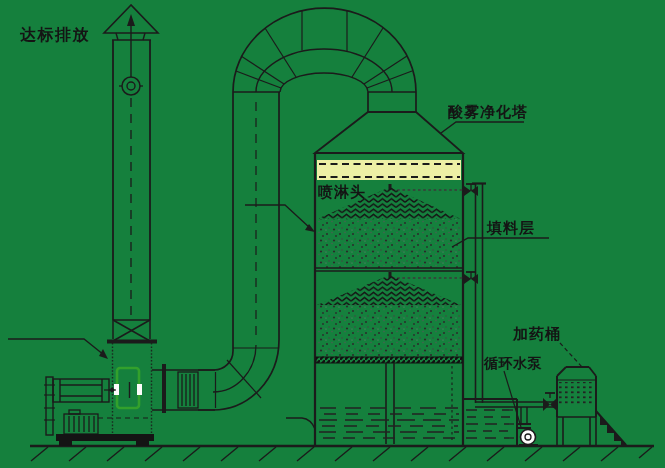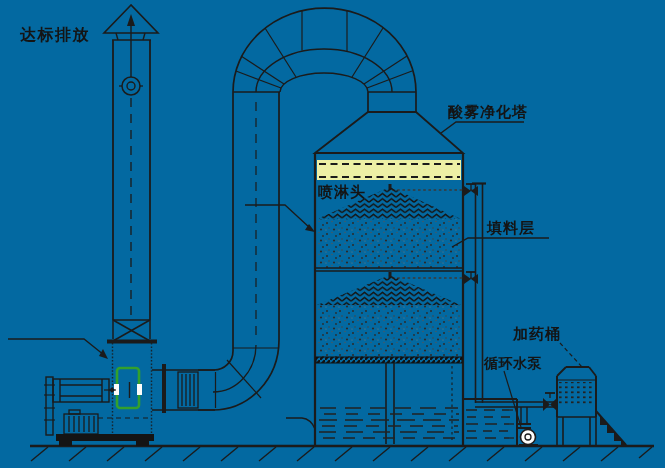--- a/index.html
+++ b/index.html
@@ -1,17 +1,17 @@
 <!DOCTYPE html>
 <html><head>
 <meta charset="utf-8">
 <style>
   html,body{margin:0;padding:0;background:#e8e8e8;}
   .stage{
-    position:relative;width:665px;height:468px;background:#0369a1;
+    position:relative;width:665px;height:468px;background:#15803d;
     overflow:hidden;font-family:"DejaVu Sans","Liberation Sans",sans-serif;
   }
   svg{display:block}
   .lbl{
     font-family:"DejaVu Sans","Liberation Sans",sans-serif;
     font-weight:bold;fill:#141414;
   }
   .lbl.s16{font-size:16px;letter-spacing:1.5px}
   .lbl.s15{font-size:15px;letter-spacing:1px}
   .lbl.s14{font-size:14px;letter-spacing:0.5px}

